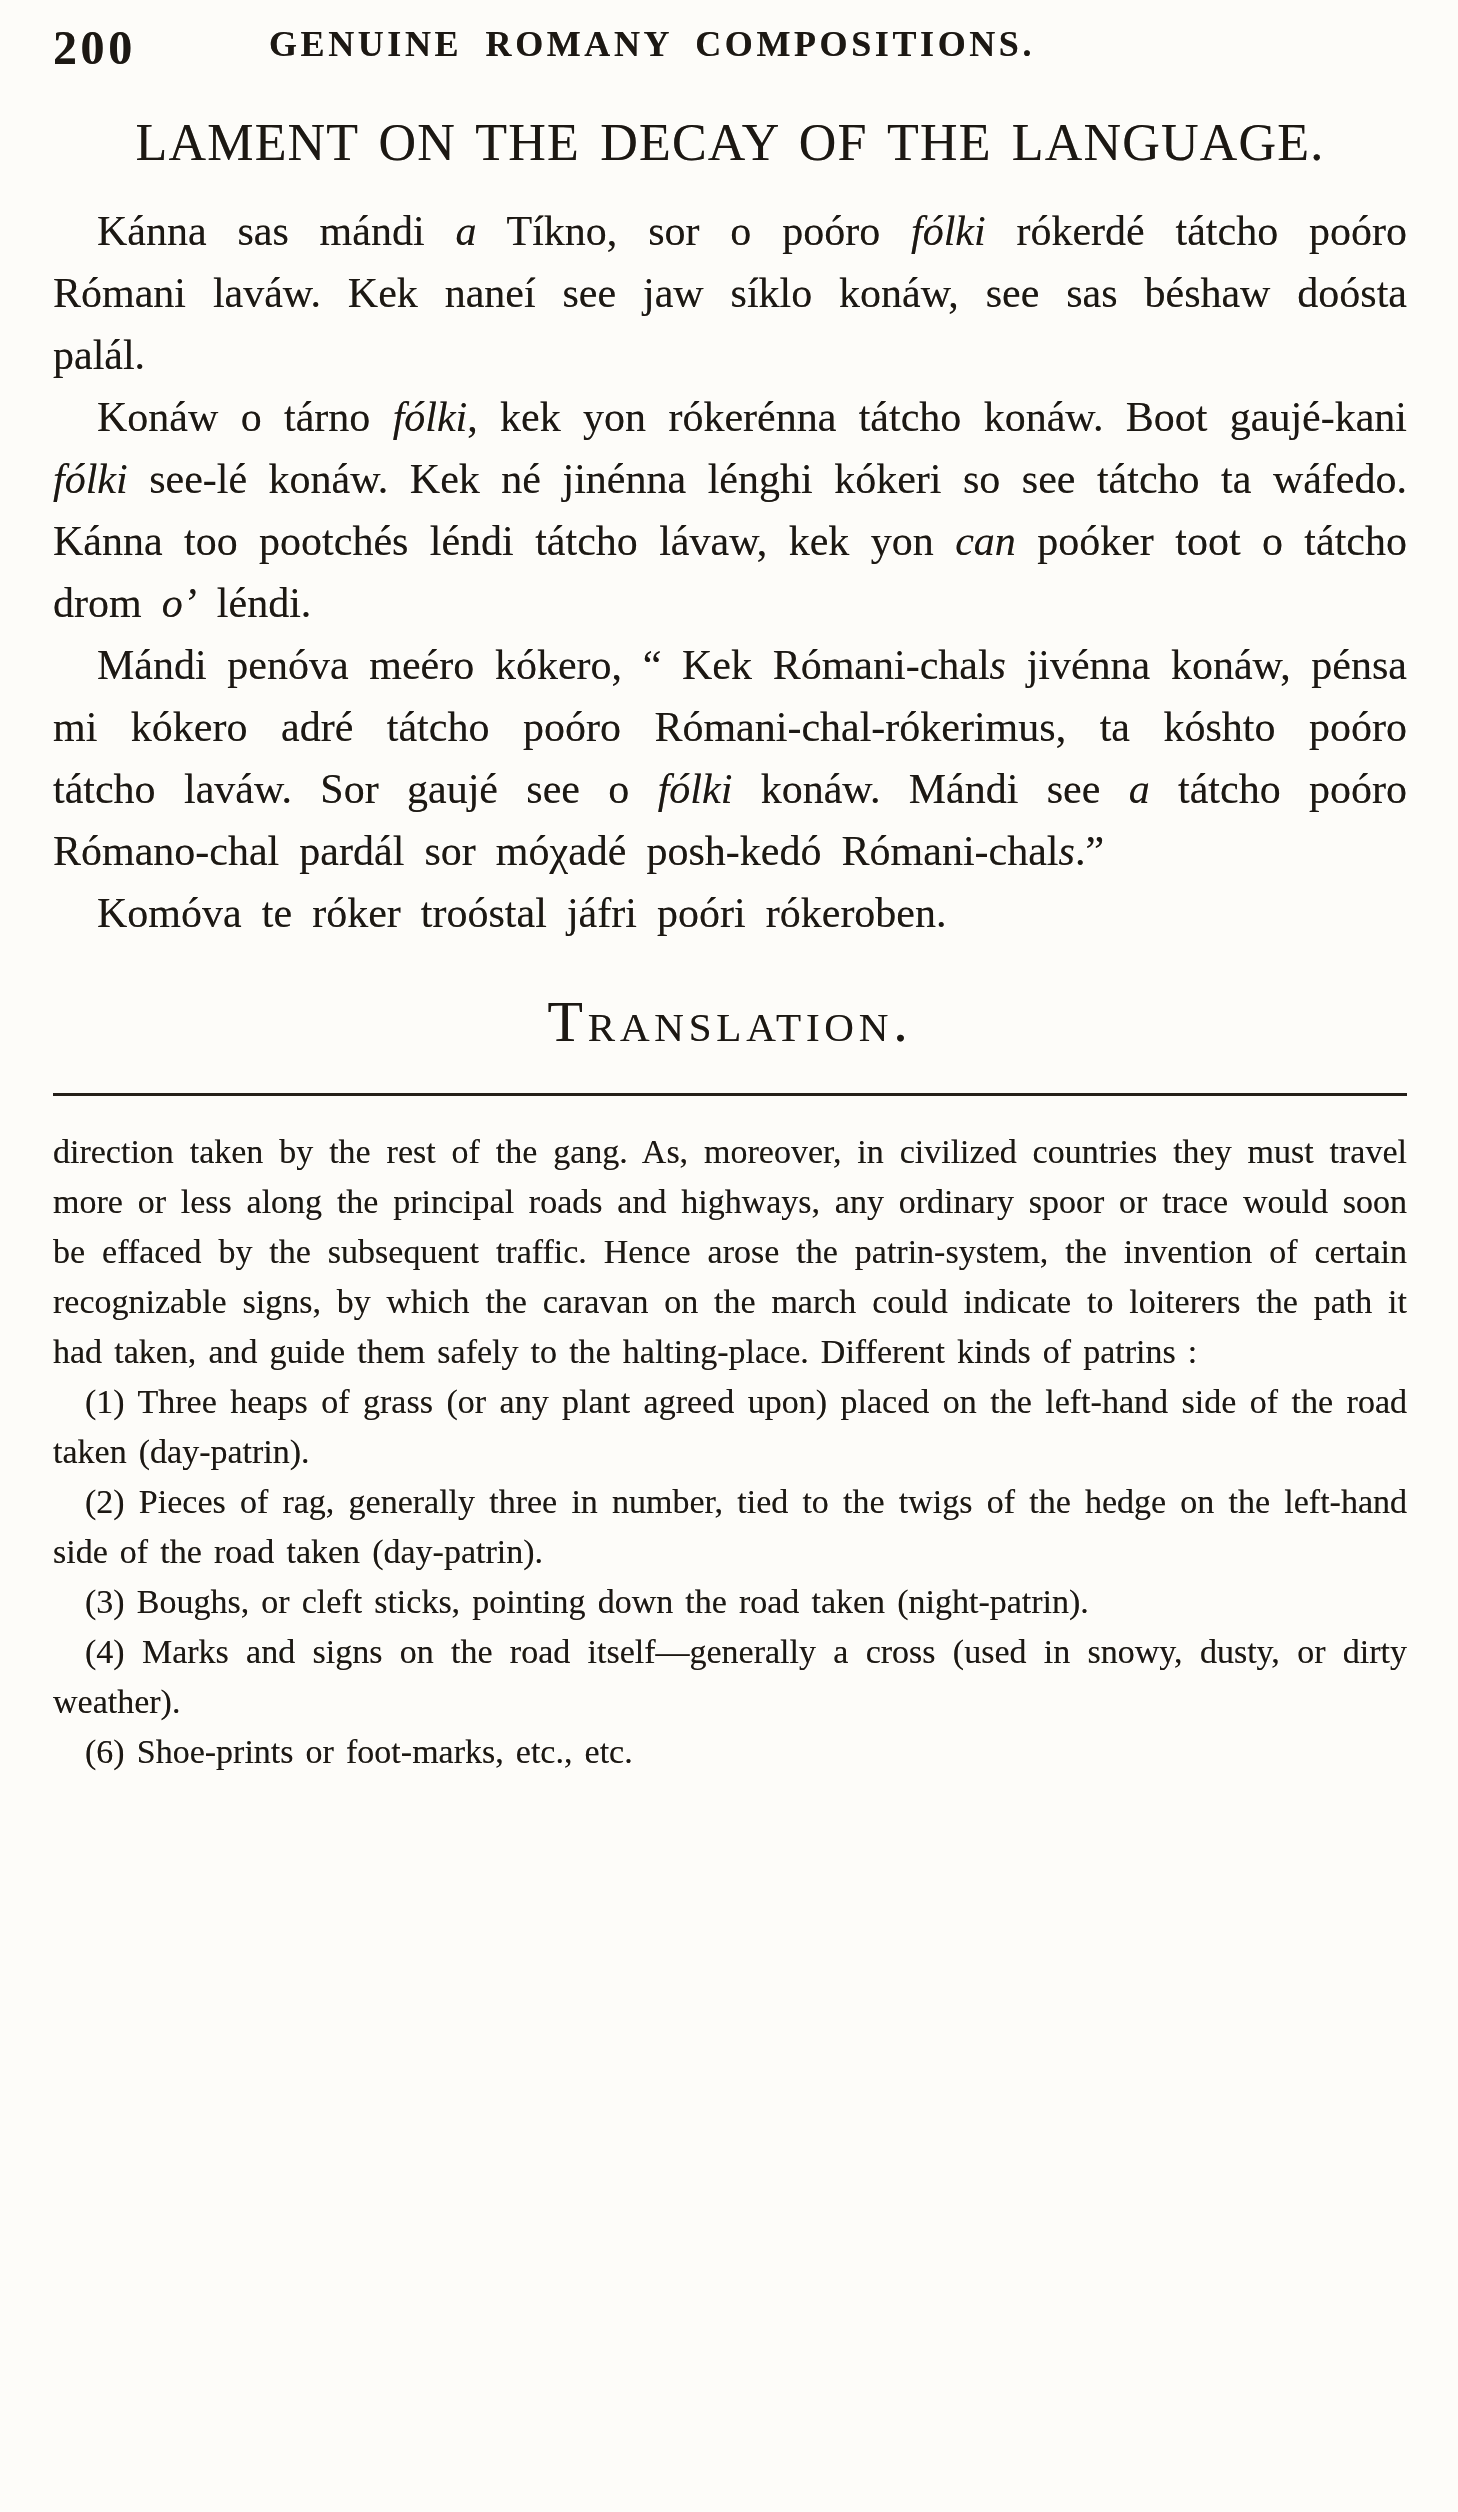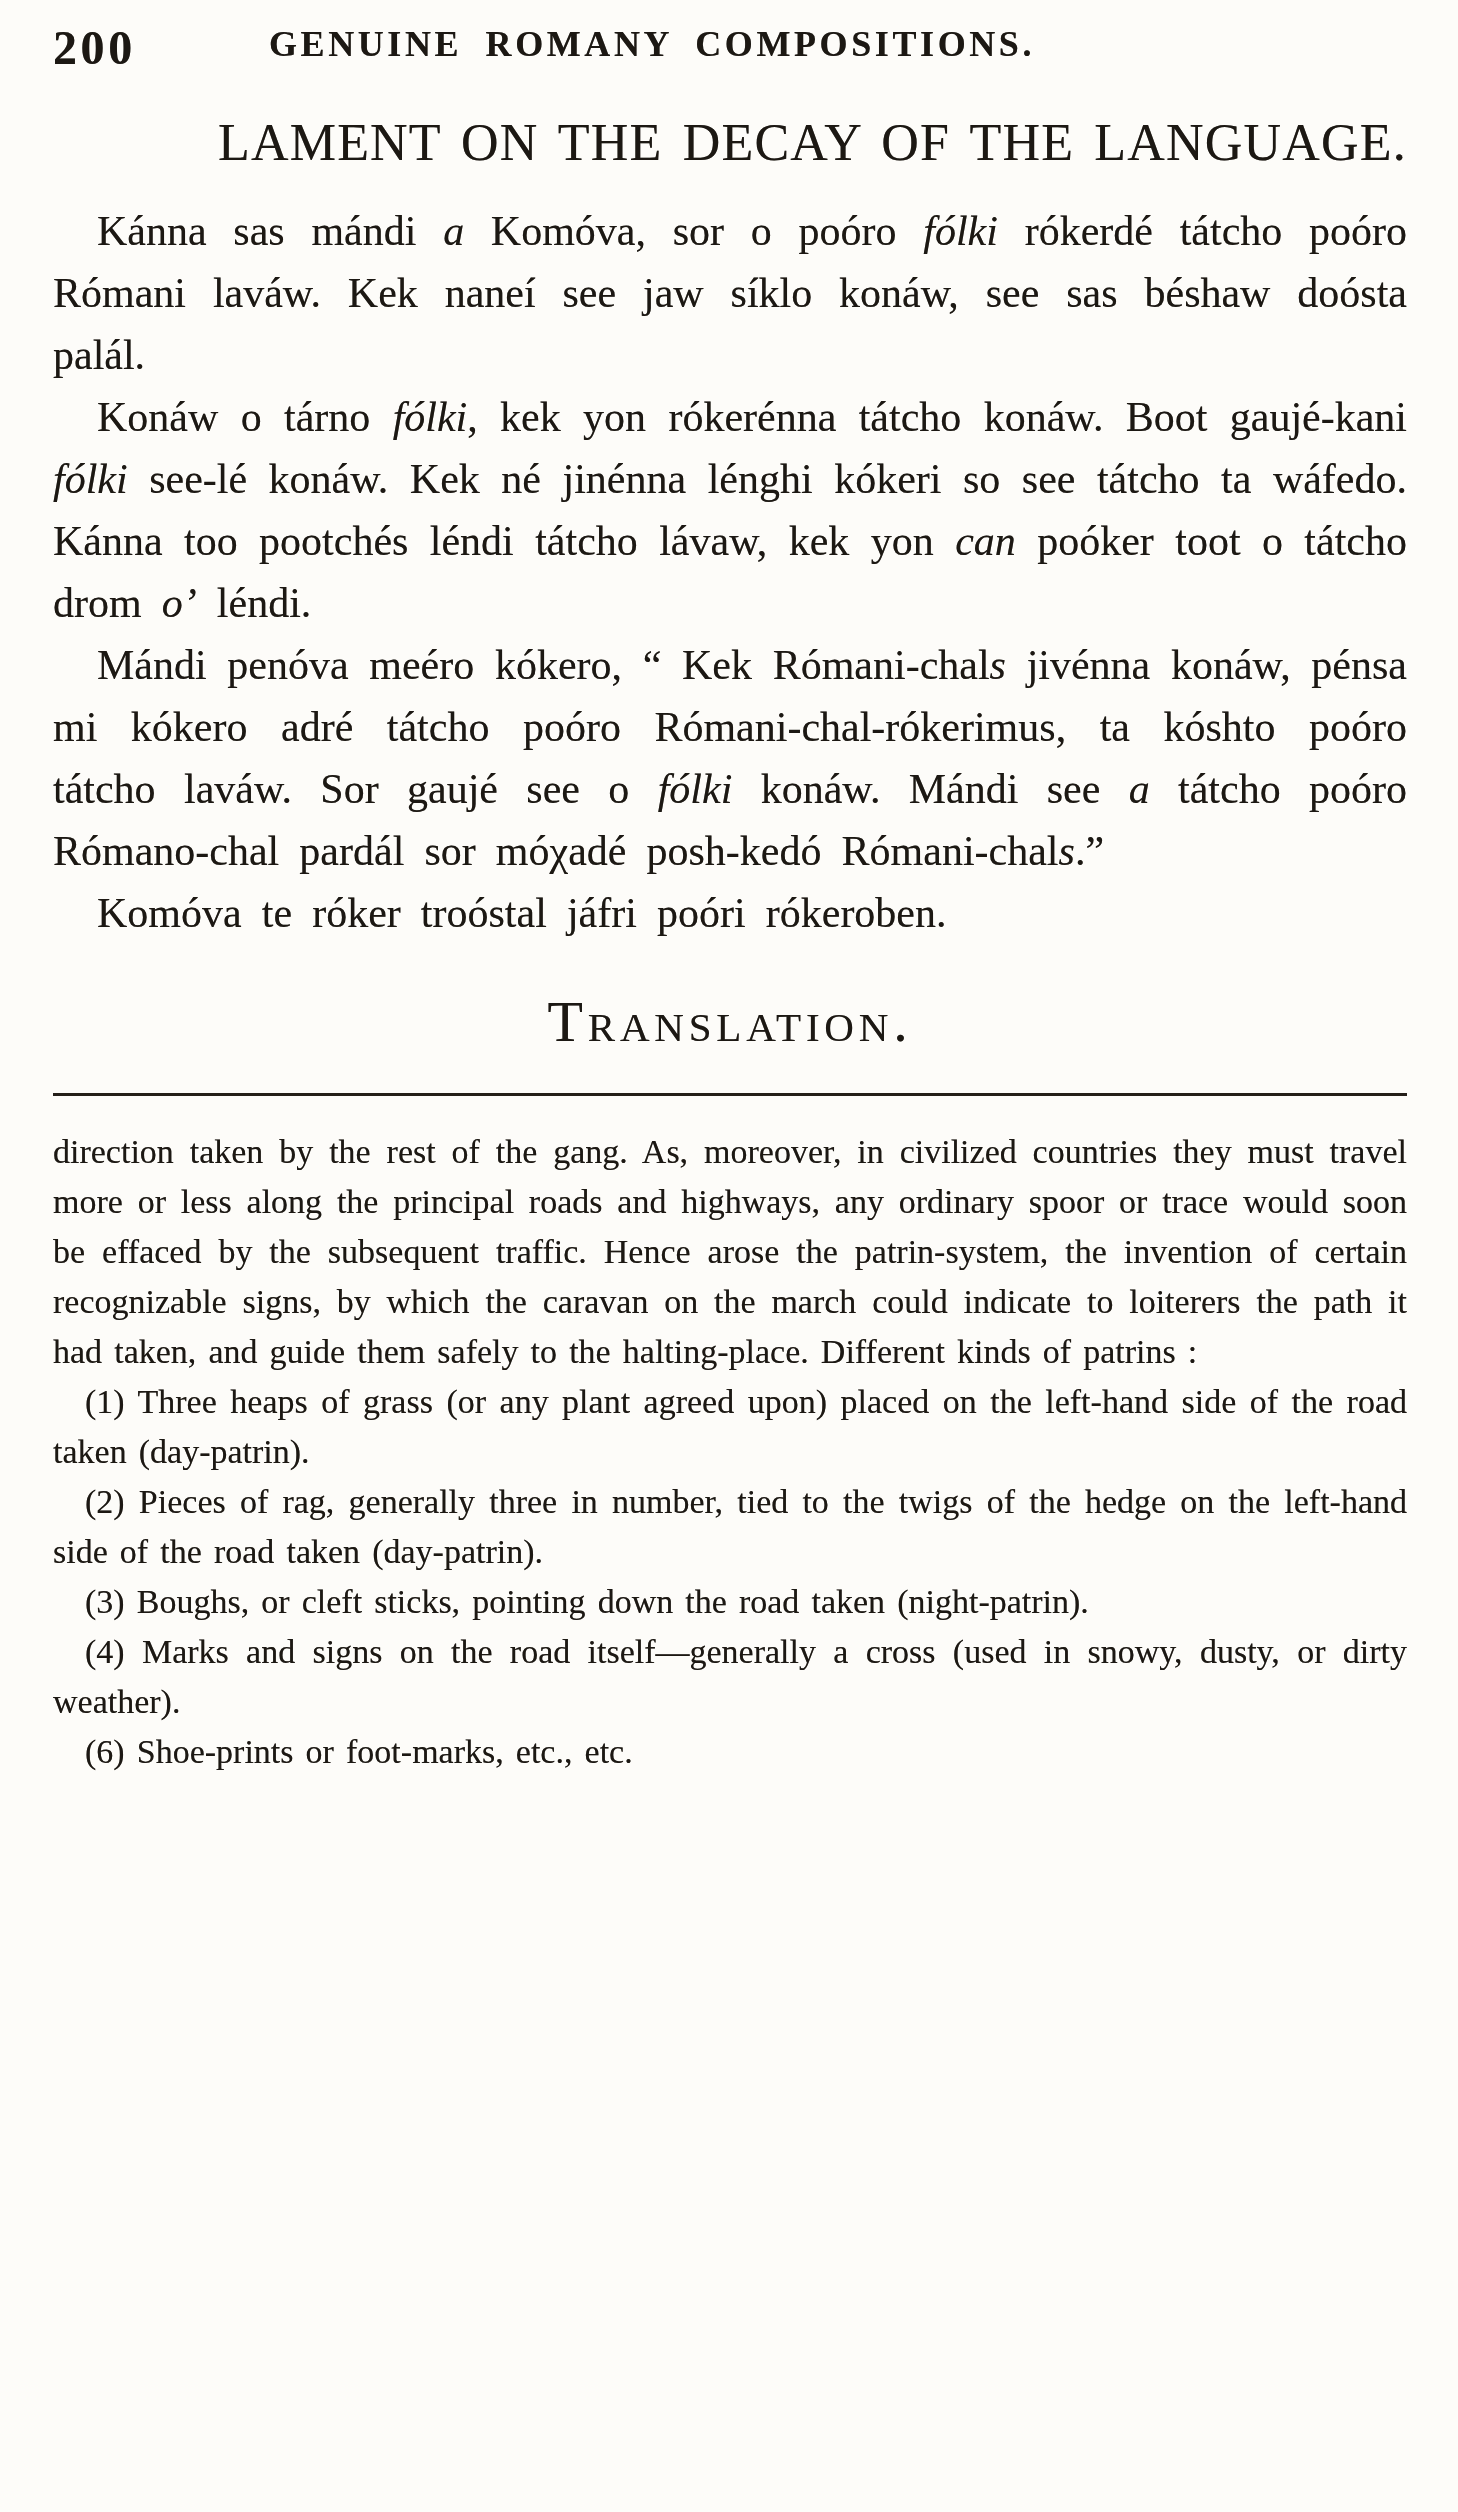--- a/index.html
+++ b/index.html
@@ -32,21 +32,21 @@
     display: block;
     text-align: center;
     font-size: 36px;
     letter-spacing: 3.6px;
     word-spacing: 10.8px;
     padding-top: 2.4px;
     transform: translateX(-78px);
   }
   h1.title {
     margin: 38px 0 28px 0;
-    text-align: right;
+    text-align: center;
     font-weight: normal;
     font-size: 52px;
     letter-spacing: 1.2px;
     word-spacing: 6px;
     white-space: nowrap;
   }
   section.body p {
     margin: 0;
     font-size: 42px;
     line-height: 62px;
@@ -87,21 +87,21 @@
 <div class="page">
 
   <div class="pagehead">
     <span class="pagenum">200</span>
     <span class="running">GENUINE ROMANY COMPOSITIONS.</span>
   </div>
 
   <h1 class="title">LAMENT ON THE DECAY OF THE LANGUAGE.</h1>
 
   <section class="body" id="main-text">
-      <p><span>Kánna sas mándi </span><span class="it">a</span><span> Komóva, sor o poóro </span><span class="it">fólki</span><span> rókerdé tátcho poóro Rómani laváw. Kek naneí see jaw síklo konáw, see sas béshaw doósta palál.</span></p>
+      <p><span>Kánna sas mándi </span><span class="it">a</span><span> Tíkno, sor o poóro </span><span class="it">fólki</span><span> rókerdé tátcho poóro Rómani laváw. Kek naneí see jaw síklo konáw, see sas béshaw doósta palál.</span></p>
       <p><span>Konáw o tárno </span><span class="it">fólki</span><span>, kek yon rókerénna tátcho konáw. Boot gaujé-kani </span><span class="it">fólki</span><span> see-lé konáw. Kek né jinénna lénghi kókeri so see tátcho ta wáfedo. Kánna too pootchés léndi tátcho lávaw, kek yon </span><span class="it">can</span><span> poóker toot o tátcho drom </span><span class="it">o’</span><span> léndi.</span></p>
       <p><span>Mándi penóva meéro kókero, “ Kek Rómani-chal</span><span class="it">s</span><span> jivénna konáw, pénsa mi kókero adré tátcho poóro Rómani-chal-rókerimus, ta kóshto poóro tátcho laváw. Sor gaujé see o </span><span class="it">fólki</span><span> konáw. Mándi see </span><span class="it">a</span><span> tátcho poóro Rómano-chal pardál sor móχadé posh-kedó Rómani-chal</span><span class="it">s</span><span>.”</span></p>
       <p><span>Komóva te róker troóstal jáfri poóri rókeroben.</span></p>
     </section>
 
   <h2 class="transhead">Translation.</h2>
 
 
   <hr class="rule">
 

